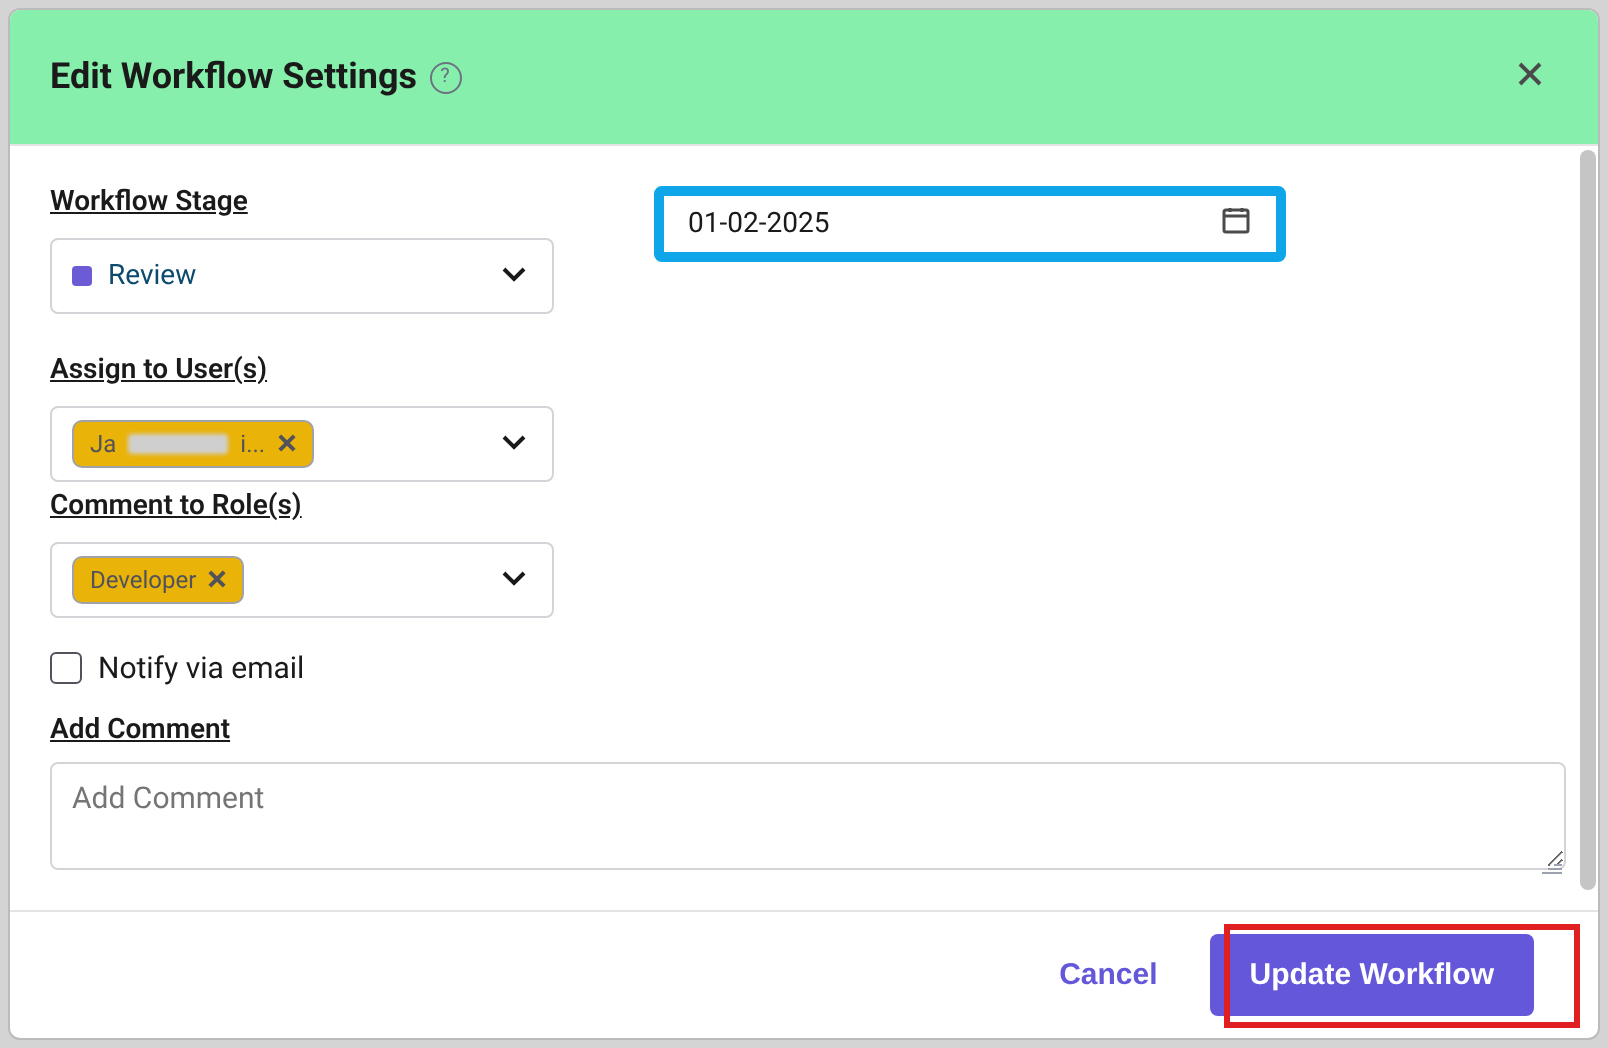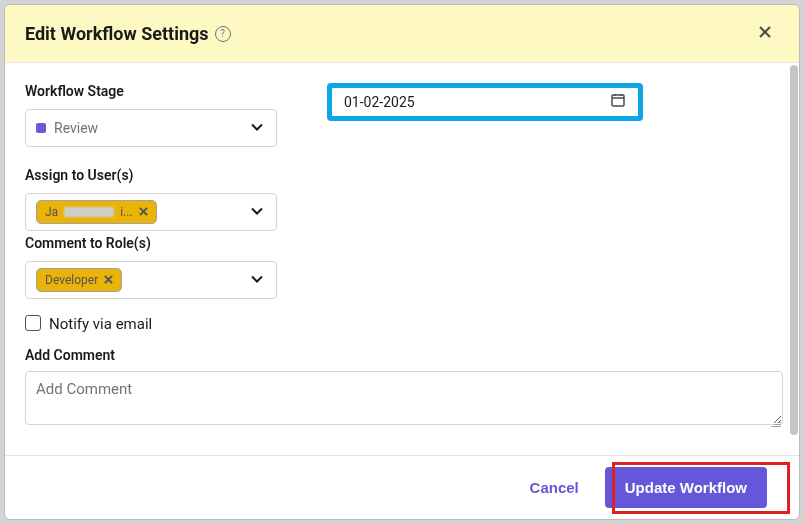--- a/index.html
+++ b/index.html
@@ -8,23 +8,23 @@
   .modal {
     width: 796px; height: 516px;
     background: #fff;
     border: 1px solid #bbb;
     border-radius: 6px;
     overflow: hidden;
     display: flex; flex-direction: column;
     position: relative;
   }
   .modal-header {
-    height: 58px;
+    height: 68px;
     border-bottom: 1px solid #e4e4e7;
-    background: #fef9c3;
+    background: #86efac;
     display: flex; align-items: center;
     padding: 0 20px;
   }
   .modal-title {
     font-size: 18px; font-weight: 700; color: #1a1a1a;
     display: flex; align-items: center; gap: 6px;
   }
   .help-icon {
     display: inline-flex; width: 16px; height: 16px;
     border: 1px solid #6b7280; border-radius: 50%;
@@ -48,39 +48,39 @@
     background: transparent;
   }
   .scrollbar-thumb {
     position: absolute; right: 1px; top: 2px; width: 8px; height: 370px;
     background: #c5c5c5; border-radius: 4px;
   }
   .form-row { display: flex; gap: 50px; margin-bottom: 20px; }
   .form-group { display: flex; flex-direction: column; gap: 10px; }
   .form-group.w1 { width: 252px; }
   .form-group.w2 { width: 316px; }
-  label.field-label { font-size: 14px; font-weight: 600; color: #1a1a1a; }
+  label.field-label { font-size: 14px; font-weight: 600; color: #1a1a1a; text-decoration: underline; }
   .select-box {
     position: relative;
     height: 38px;
     border: 1px solid #d4d4d8; border-radius: 4px;
     display: flex; align-items: center;
     padding: 0 10px;
     background: #fff;
     cursor: pointer;
   }
   .select-box .chev {
     position: absolute; right: 12px; top: 50%; transform: translateY(-50%);
     color: #1a1a1a;
   }
   .chev svg { width: 14px; height: 14px; stroke: #1a1a1a; stroke-width: 2; fill: none; }
   .stage-color {
     width: 10px; height: 10px; background: #6b5bd4; border-radius: 2px; margin-right: 8px;
   }
-  .select-value { font-size: 14px; color: #737373; }
+  .select-value { font-size: 14px; color: #0c4a6e; }
   .date-box {
     height: 38px; border: 5px solid #0ea5e9; border-radius: 4px;
     display: flex; align-items: center; padding: 0 12px;
     position: relative; background: #fff; cursor: pointer;
   }
   .date-value { font-size: 14px; color: #1a1a1a; }
   .cal-icon {
     position: absolute; right: 12px; top: 50%; transform: translateY(-50%);
     color: #4b4b4b;
   }
@@ -96,21 +96,21 @@
   .chip .x svg { width: 9px; height: 9px; stroke: #52525b; stroke-width: 2.2; }
   .chip-blur {
     position: relative;
   }
   .chip-blur .blur {
     display:inline-block; width: 50px; height: 10px;
     background: #cfcfcf; border-radius: 2px;
     filter: blur(1px);
   }
   .checkbox-row {
-    display: flex; gap: 8px; margin-top: 4px; margin-bottom: 14px;
+    display: flex; align-items: center; gap: 8px; margin-top: 4px; margin-bottom: 14px;
   }
   .checkbox {
     width: 16px; height: 16px; border: 1.5px solid #52525b; border-radius: 3px;
     cursor: pointer; background: #fff;
   }
   .checkbox-label { font-size: 15px; color: #1a1a1a; }
   .comment-area {
     width: 758px; min-height: 38px;
     border: 1px solid #d4d4d8; border-radius: 4px;
     padding: 8px 10px; font-size: 15px; color: #9ca3af;

